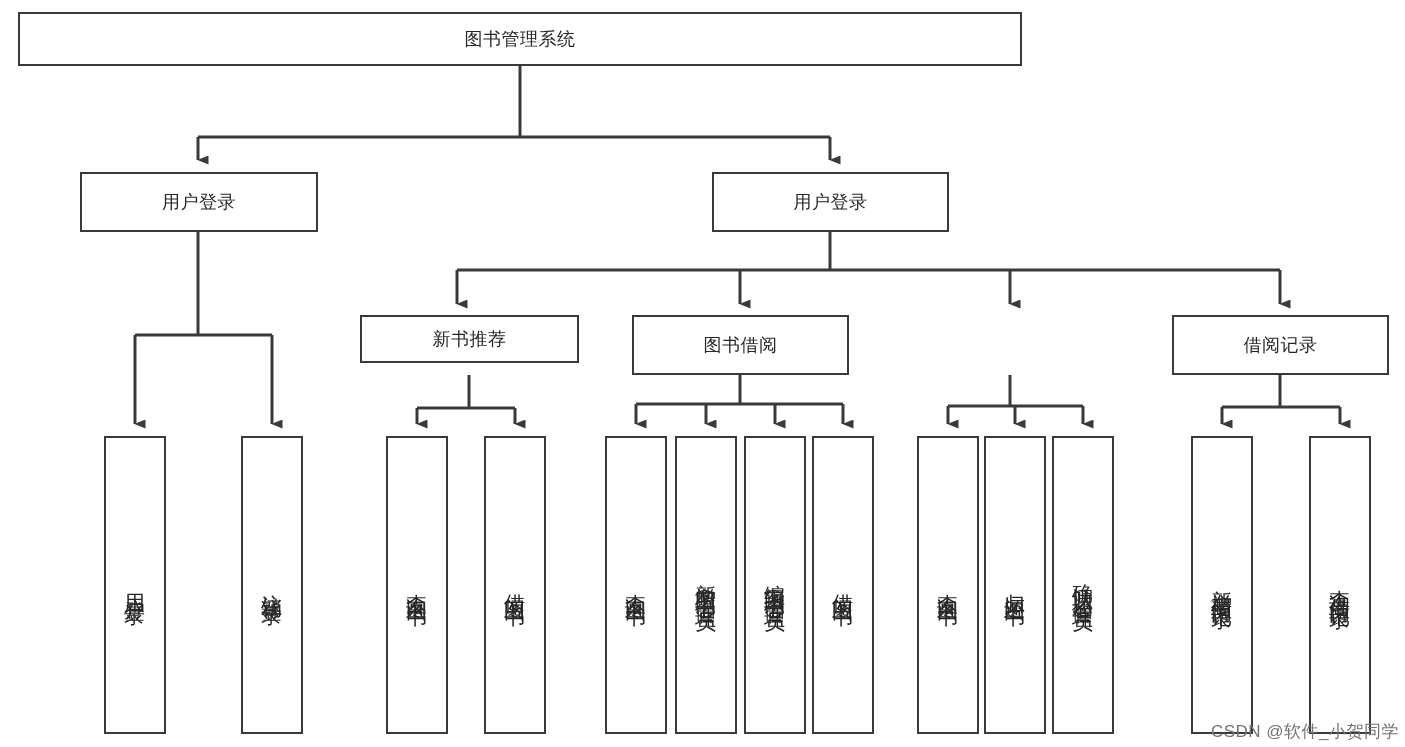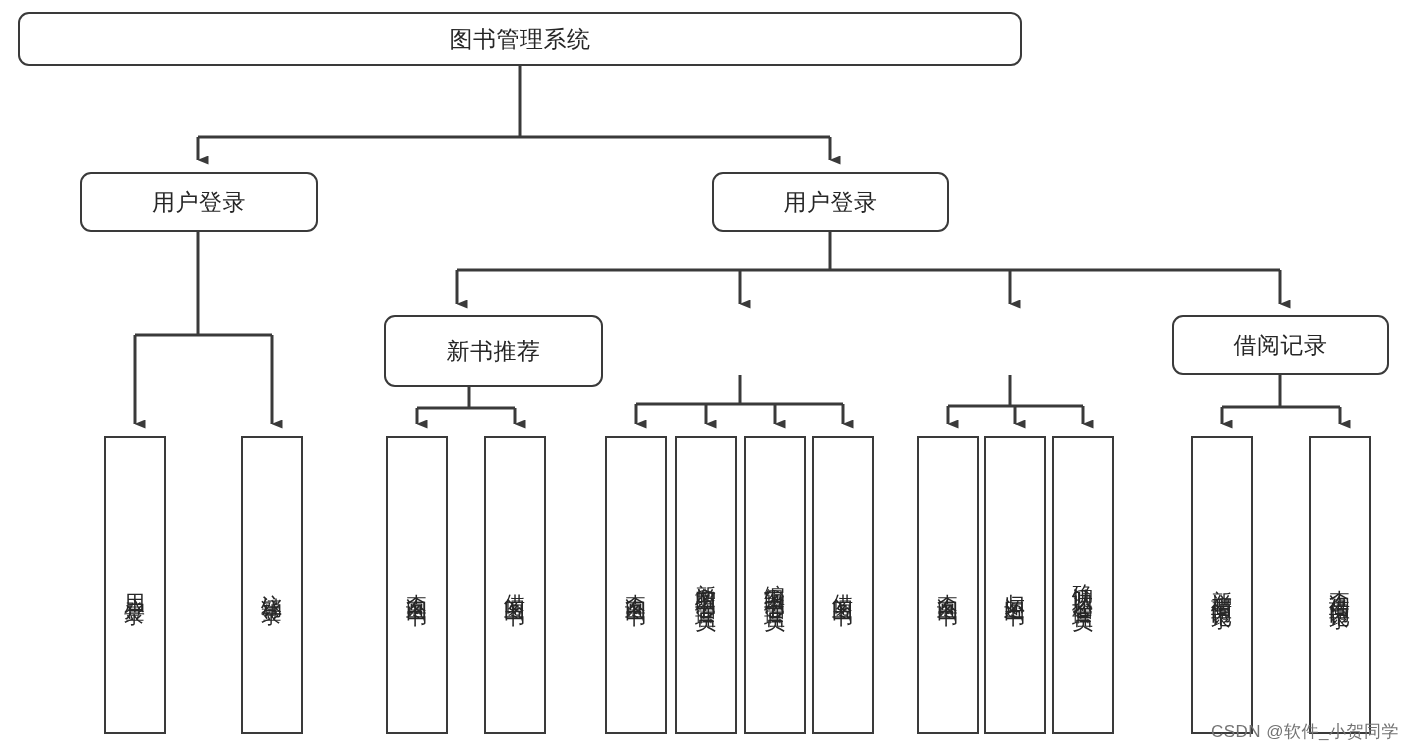--- a/index.html
+++ b/index.html
@@ -29,23 +29,22 @@
     position: absolute;
     box-sizing: border-box;
     background: #ffffff;
     border: 2px solid #3a3a3a;
     display: flex;
     align-items: center;
     justify-content: center;
     color: #262626;
   }
   .node.h {
-    font-size: 23px;
+    font-size: 18px;
     letter-spacing: 0.5px;
-    border-radius: 11px;
   }
   .node.v {
     font-size: 21px;
     padding: 6px 0;
   }
   .node.v .vlabel {
     writing-mode: vertical-rl;
     text-orientation: upright;
     letter-spacing: 4px;
     line-height: 1;
@@ -121,22 +120,25 @@
     <span>图书管理系统</span>
   </div>
 
   <div class="node h" style="left:80px; top:172px; width:238px; height:60px;">
     <span>用户登录</span>
   </div>
   <div class="node h" style="left:712px; top:172px; width:237px; height:60px;">
     <span>用户登录</span>
   </div>
 
-  <div class="node h" style="left:360px; top:315px; width:219px; height:72px;margin-left:24px;">
+  <div class="node h" style="left:360px; top:315px; width:219px; height:48px;">
     <span>新书推荐</span>
+  </div>
+  <div class="node h" style="left:632px; top:315px; width:217px; height:60px;">
+    <span>图书借阅</span>
   </div>
   <div class="node h" style="left:1172px; top:315px; width:217px; height:60px;">
     <span>借阅记录</span>
   </div>
 
   <div class="node v" style="left:104px; top:436px; width:62px; height:298px;">
     <span class="vlabel">用户登录</span>
   </div>
   <div class="node v" style="left:241px; top:436px; width:62px; height:298px;">
     <span class="vlabel">注销登录</span>

